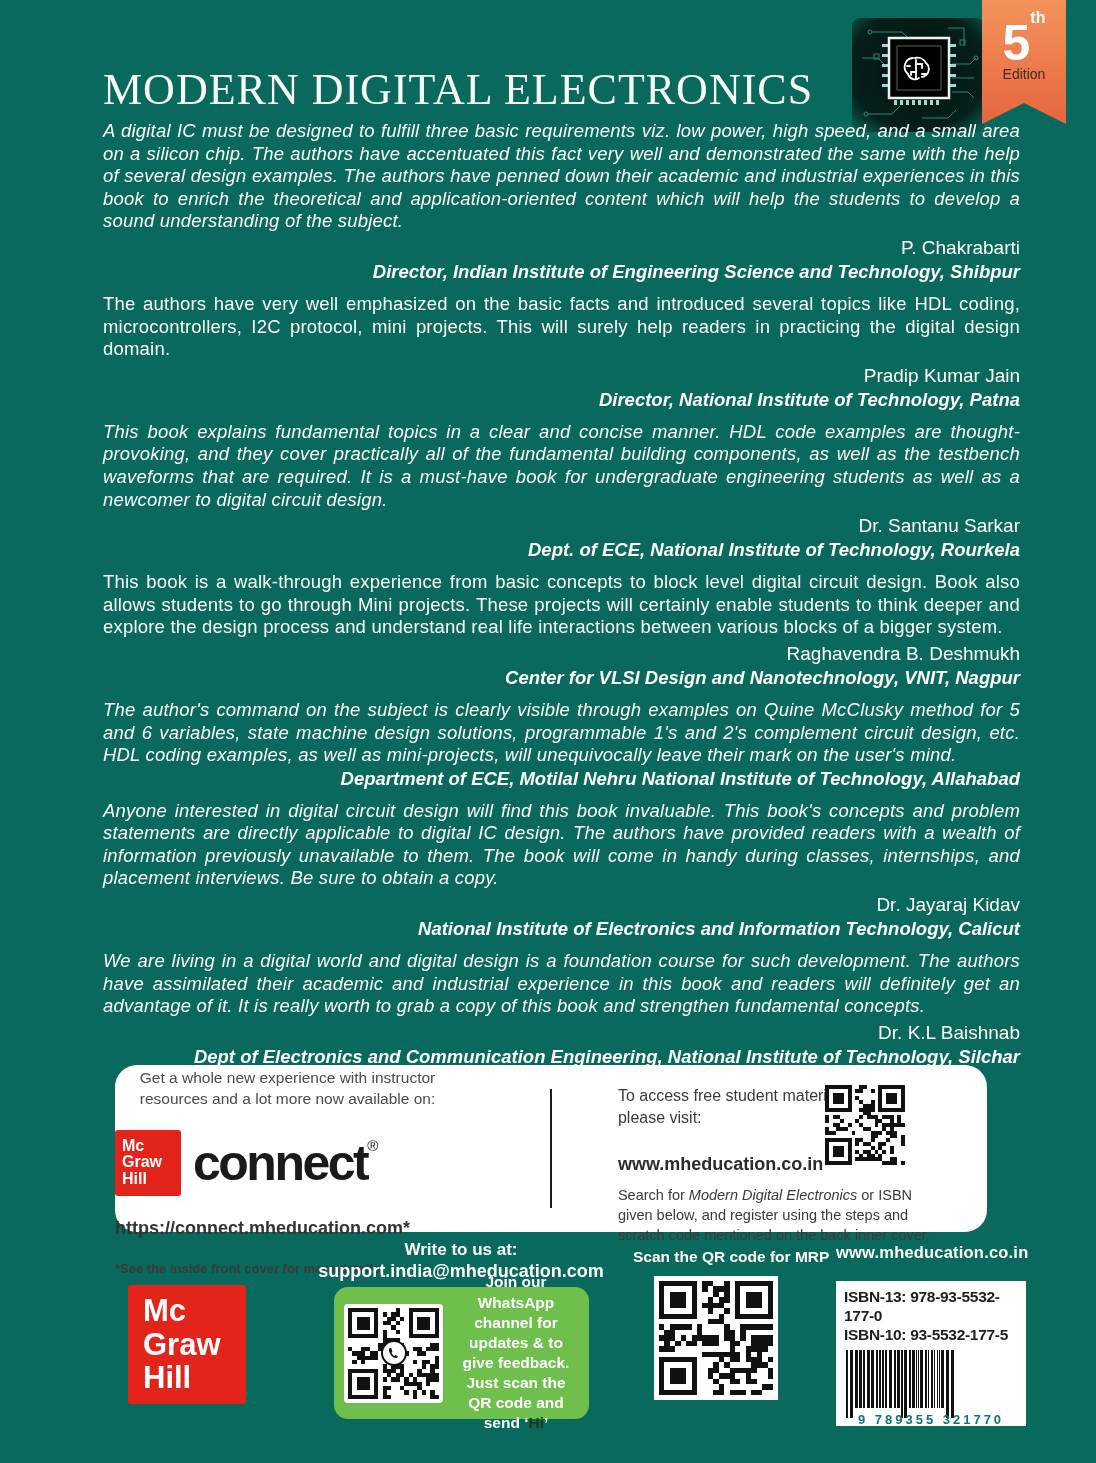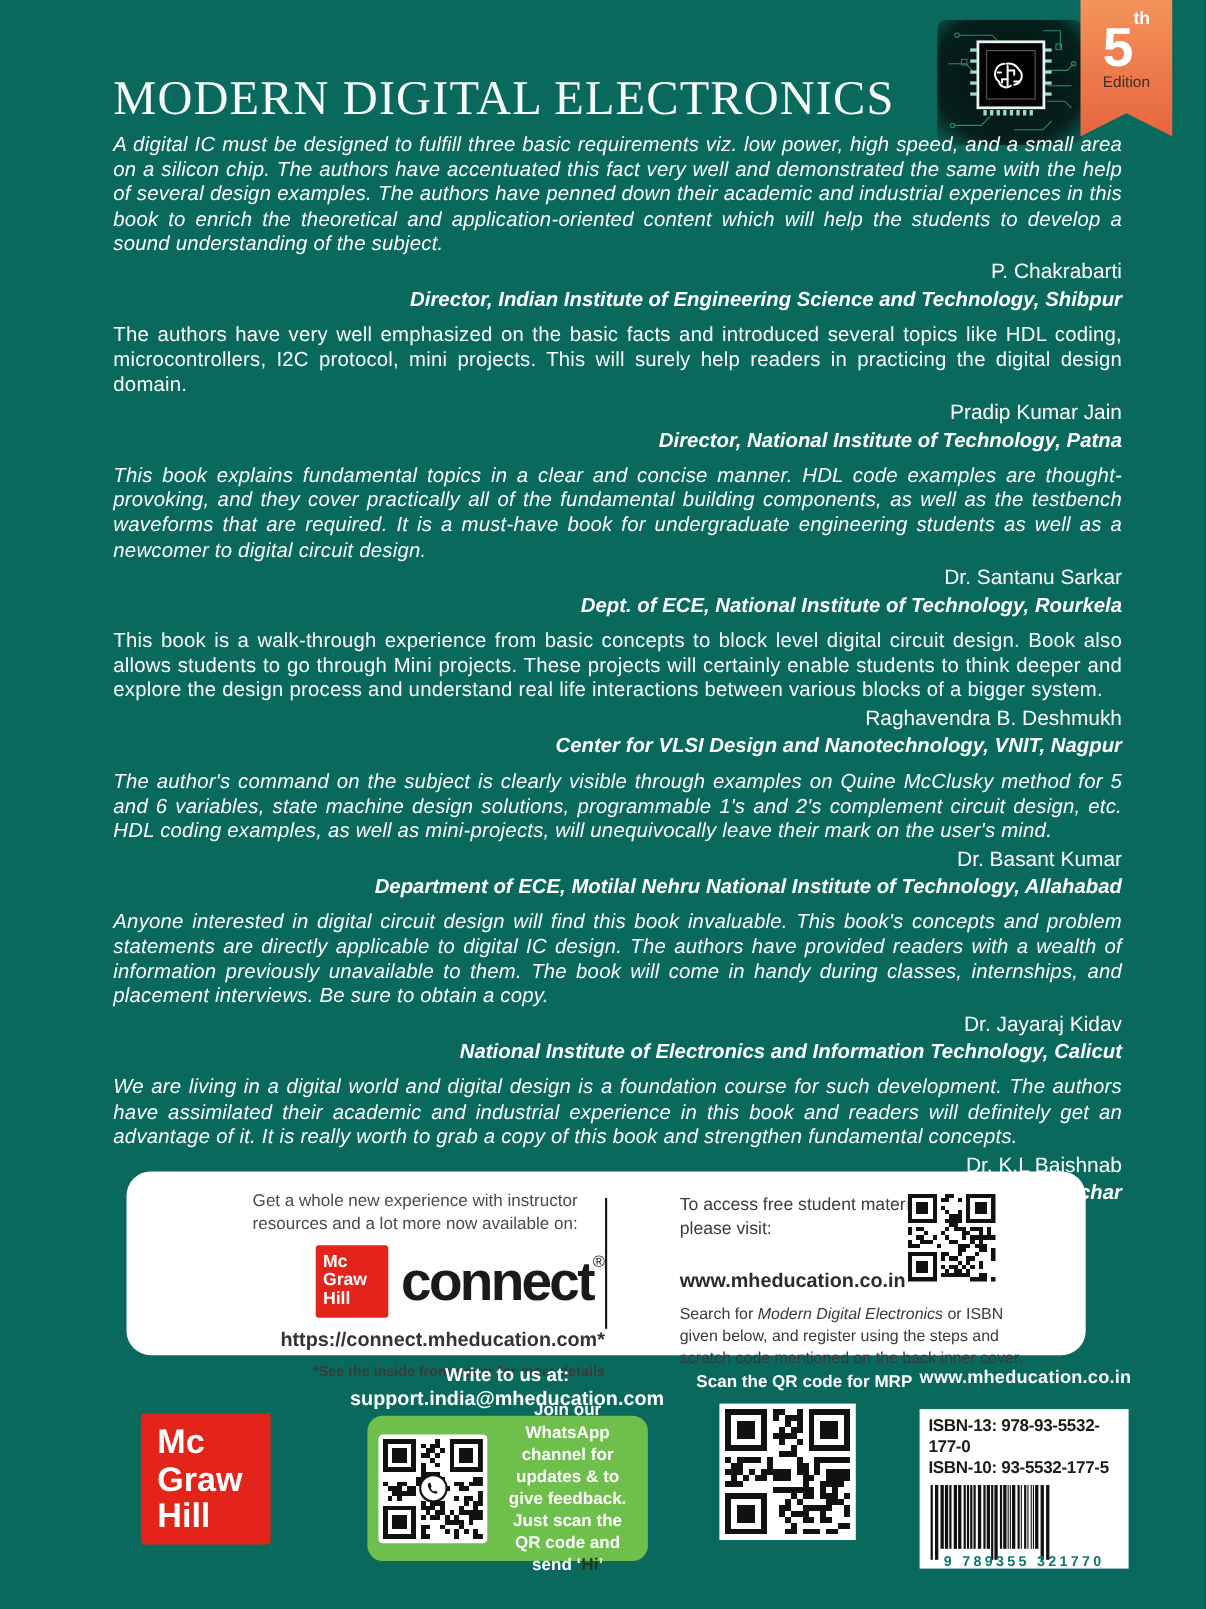--- a/index.html
+++ b/index.html
@@ -32,21 +32,21 @@
     font-style:italic; color:#fdfefe; letter-spacing:.2px;
   }
   .t-block.roman .quote { font-style:normal; }
   .attr-name { text-align:right; font-weight:normal; font-size:19px; line-height:24px; margin-top:3px; }
   .attr-aff  { text-align:right; font-weight:bold; font-style:italic; font-size:18.5px; line-height:24px; }
   
   .card {
     position:absolute; left:115px; top:1065px; width:872px; height:167px;
     background:#fff; border-radius:22px; color:#3d3d3d; display:flex;
   }
-  .card-left { width:50%; display:flex; flex-direction:column; align-items:flex-end; padding-top:17px; }
+  .card-left { width:50%; display:flex; flex-direction:column; align-items:flex-start; padding-top:3px;gap:12px; }
   .card-left .intro { font-size:15.5px; line-height:1.35; text-align:center; max-width:345px; color:#4a4a4a; }
   .logo-row { display:flex; align-items:center; margin:8px 0 6px; }
   .mh-sq {
     background:#e3241b; color:#fff; font-weight:bold; display:flex; flex-direction:column;
     justify-content:center; border-radius:3px;
   }
   .mh-sq-small { width:66px; height:66px; font-size:16px; line-height:1.05; padding-left:7px; }
   .connect-wm { font-size:50px; font-weight:bold; color:#1a1a1a; letter-spacing:-2.5px; margin-left:12px; line-height:1; }
   .connect-reg { font-size:15px; vertical-align:top; color:#1a1a1a; font-weight:normal; letter-spacing:0; }
   .card-left .url { font-weight:bold; font-size:18px; color:#333; margin-top:4px; }
@@ -182,21 +182,20 @@
       <div class="attr-name">Dr. Santanu Sarkar</div>
       <div class="attr-aff">Dept. of ECE, National Institute of Technology, Rourkela</div>
     </div>
     <div class="t-block roman">
       <p class="quote">This book is a walk-through experience from basic concepts to block level digital circuit design. Book also allows students to go through Mini projects. These projects will certainly enable students to think deeper and explore the design process and understand real life interactions between various blocks of a bigger system.</p>
       <div class="attr-name">Raghavendra B. Deshmukh</div>
       <div class="attr-aff">Center for VLSI Design and Nanotechnology, VNIT, Nagpur</div>
     </div>
     <div class="t-block">
       <p class="quote">The author's command on the subject is clearly visible through examples on Quine McClusky method for 5 and 6 variables, state machine design solutions, programmable 1's and 2's complement circuit design, etc. HDL coding examples, as well as mini-projects, will unequivocally leave their mark on the user's mind.</p>
-      <div class="attr-name">Dr. Basant Kumar</div>
       <div class="attr-aff">Department of ECE, Motilal Nehru National Institute of Technology, Allahabad</div>
     </div>
     <div class="t-block">
       <p class="quote">Anyone interested in digital circuit design will find this book invaluable. This book's concepts and problem statements are directly applicable to digital IC design. The authors have provided readers with a wealth of information previously unavailable to them. The book will come in handy during classes, internships, and placement interviews. Be sure to obtain a copy.</p>
       <div class="attr-name">Dr. Jayaraj Kidav</div>
       <div class="attr-aff">National Institute of Electronics and Information Technology, Calicut</div>
     </div>
     <div class="t-block">
       <p class="quote">We are living in a digital world and digital design is a foundation course for such development. The authors have assimilated their academic and industrial experience in this book and readers will definitely get an advantage of it. It is really worth to grab a copy of this book and strengthen fundamental concepts.</p>
       <div class="attr-name">Dr. K.L Baishnab</div>

